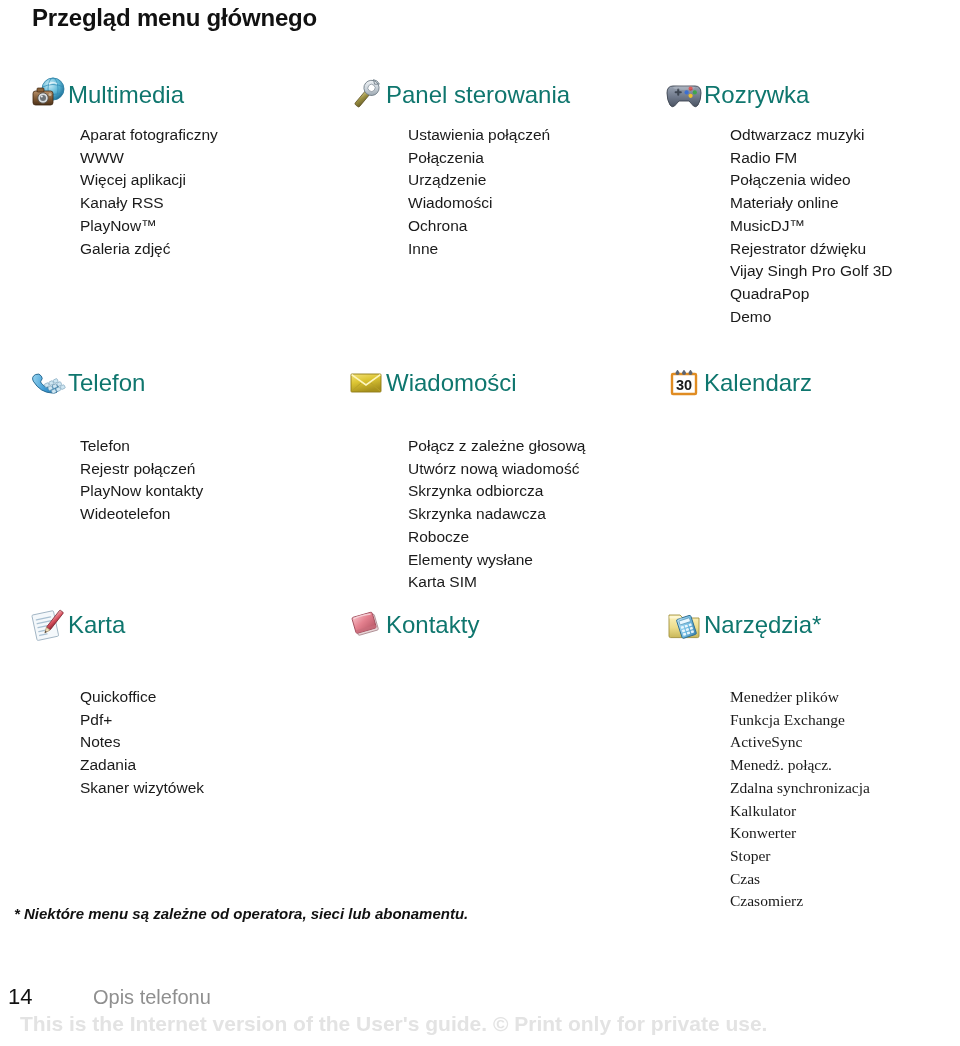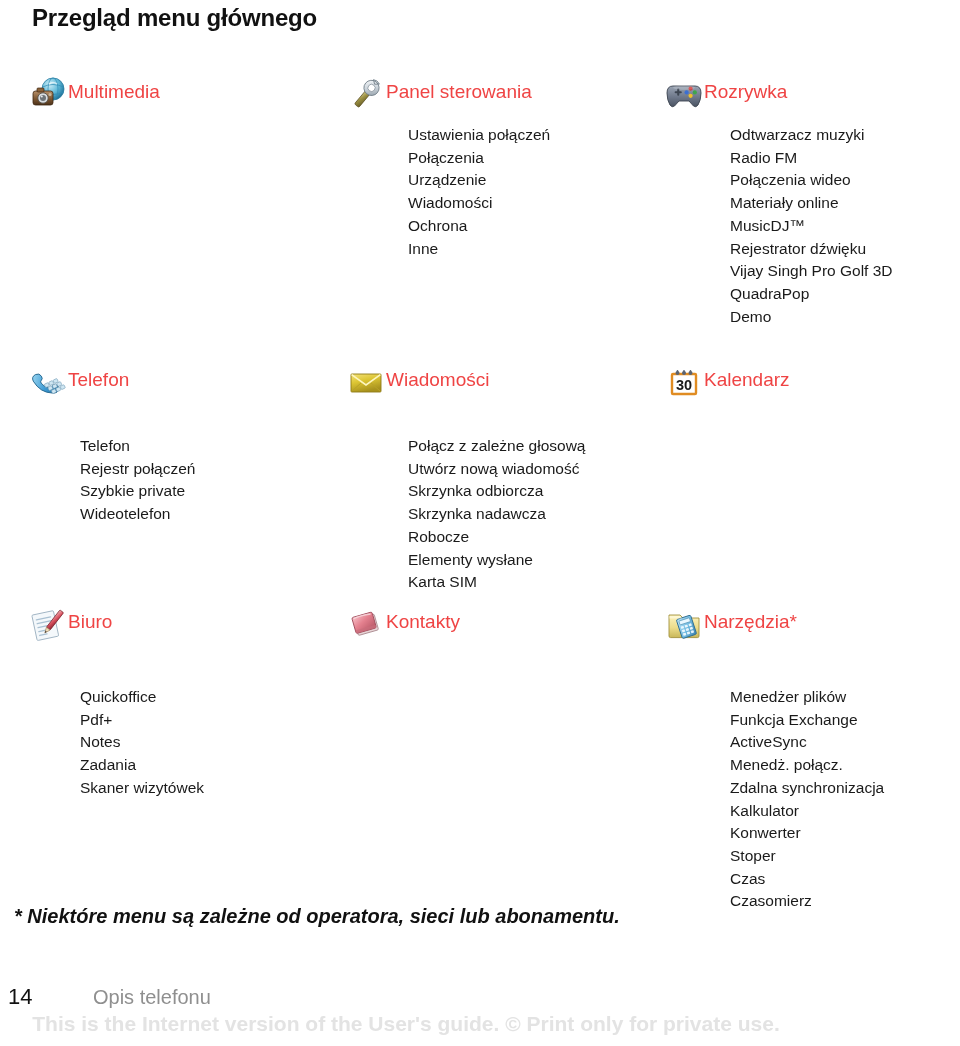--- a/index.html
+++ b/index.html
@@ -48,23 +48,23 @@
     position: absolute;
     left: 16px;
     top: 0;
     width: 40px;
     height: 40px;
   }
   .sec-title {
     position: absolute;
     left: 56px;
     top: 7px;
-    font-size: 19px;
+    font-size: 24px;
     font-weight: normal;
-    color: #ef4444;
+    color: #0f766e;
     white-space: nowrap;
   }
   .sec-list {
     margin: 0;
     padding: 0;
     list-style: none;
     font-size: 15.5px;
     line-height: 22.7px;
     color: #1a1a1a;
   }
@@ -78,28 +78,28 @@
   .col3 { left: 648px; }
 
   .row1 { top: 74px; }
   .row2 { top: 362px; }
   .row3 { top: 604px; }
 
   .list-pad-1 { padding-left: 68px; padding-top: 6px; }
   .list-pad-2 { padding-left: 78px; padding-top: 6px; }
   .list-pad-3 { padding-left: 82px; padding-top: 6px; }
   .list-pad-b1 { padding-left: 68px; padding-top: 29px; }
-  .list-pad-b3 { padding-left: 82px; padding-top: 29px; }
+  .list-pad-b3 { padding-left: 82px; padding-top: 29px; font-family: Liberation Serif, serif; }
 
   
   #footnote {
     position: absolute;
     left: 14px;
     top: 905px;
-    font-size: 20px;
+    font-size: 15px;
     font-style: italic;
     font-weight: bold;
     color: #111;
     white-space: nowrap;
   }
 
   
   #footer {
     position: absolute;
     left: 0;
@@ -122,25 +122,26 @@
     font-size: 20px;
     color: #8f8f8f;
     white-space: nowrap;
     margin-left: 20px;
   }
   #watermark {
     position: absolute;
     left: 0;
     top: 1012px;
     width: 812px;
-    text-align: center;
+    text-align: left;
     font-size: 21px;
     font-weight: bold;
     color: #e3e3e3;
     white-space: nowrap;
+    padding-left: 20px;
   }
 
   
   .ico { display: block; width: 40px; height: 40px; }
 </style>
 </head>
 <body>
 
 <div id="page-title">Przegląd menu głównego</div>
 
@@ -170,20 +171,28 @@
           <rect x="5" y="17" width="20" height="14" rx="2.5" fill="url(#gCam)" stroke="#3d2713" stroke-width="0.8"></rect>
           <rect x="9" y="14" width="7" height="4" rx="1" fill="#8a6239" stroke="#3d2713" stroke-width="0.7"></rect>
           <circle cx="15" cy="24" r="5.2" fill="#d9dde0" stroke="#55504a" stroke-width="0.9"></circle>
           <circle cx="15" cy="24" r="3" fill="#6d7377"></circle>
           <circle cx="13.8" cy="22.6" r="1" fill="#ffffff" opacity=".85"></circle>
           <circle cx="22" cy="20.5" r="1.5" fill="#c8b79c"></circle>
         </svg>
       </span>
       <span class="sec-title">Multimedia</span>
     </div>
+    <ul class="sec-list list-pad-1">
+      <li>Aparat fotograficzny</li>
+      <li>WWW</li>
+      <li>Więcej aplikacji</li>
+      <li>Kanały RSS</li>
+      <li>PlayNow™</li>
+      <li>Galeria zdjęć</li>
+    </ul>
   </div>
 
   <div class="section col2 row1">
     <div class="sec-head">
       <span class="sec-icon">
         <svg class="ico" viewBox="0 0 40 40" xmlns="http://www.w3.org/2000/svg">
           <defs>
             <linearGradient id="gHandle" x1="0" y1="0" x2="1" y2="1">
               <stop offset="0%" stop-color="#d8cf8f"></stop>
                 <stop offset="45%" stop-color="#9b8f42"></stop>
@@ -275,21 +284,21 @@
               <rect x="29.1" y="29.1" width="4.2" height="3.6" rx="0.7"></rect>
             </g>
           </g>
         </svg>
       </span>
       <span class="sec-title">Telefon</span>
     </div>
     <ul class="sec-list list-pad-b1">
       <li>Telefon</li>
       <li>Rejestr połączeń</li>
-      <li>Szybkie private</li>
+      <li>PlayNow kontakty</li>
       <li>Wideotelefon</li>
     </ul>
   </div>
 
   <div class="section col2 row2">
     <div class="sec-head">
       <span class="sec-icon">
         <svg class="ico" viewBox="0 0 40 40" xmlns="http://www.w3.org/2000/svg">
           <defs>
             <linearGradient id="gEnv" x1="0" y1="0" x2="0.4" y2="1">
@@ -357,21 +366,21 @@
               <line x1="9.5" y1="29.5" x2="17" y2="29.5"></line>
             </g>
           </g>
           <g transform="rotate(38 24 20)">
             <rect x="21.6" y="4" width="4.6" height="22" rx="0.8" fill="url(#gPen)" stroke="#74202a" stroke-width="0.7"></rect>
             <polygon points="21.6,26 26.2,26 23.9,31.5" fill="#f0dcb8" stroke="#9b7f55" stroke-width="0.6"></polygon>
             <polygon points="23.1,29.4 24.7,29.4 23.9,31.5" fill="#2d2d2d"></polygon>
           </g>
         </svg>
       </span>
-      <span class="sec-title">Biuro</span>
+      <span class="sec-title">Karta</span>
     </div>
     <ul class="sec-list list-pad-b1" style="padding-top:38px">
       <li>Quickoffice</li>
       <li>Pdf+</li>
       <li>Notes</li>
       <li>Zadania</li>
       <li>Skaner wizytówek</li>
     </ul>
   </div>
 

